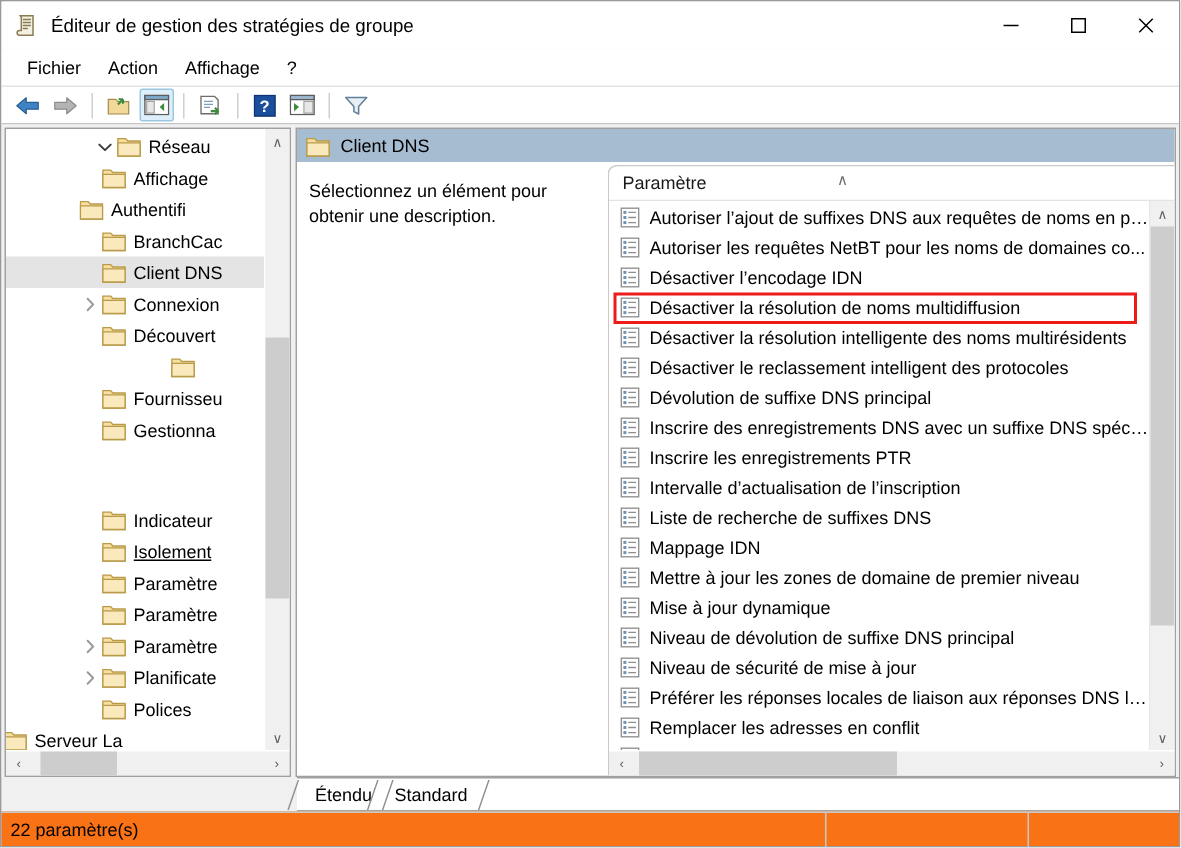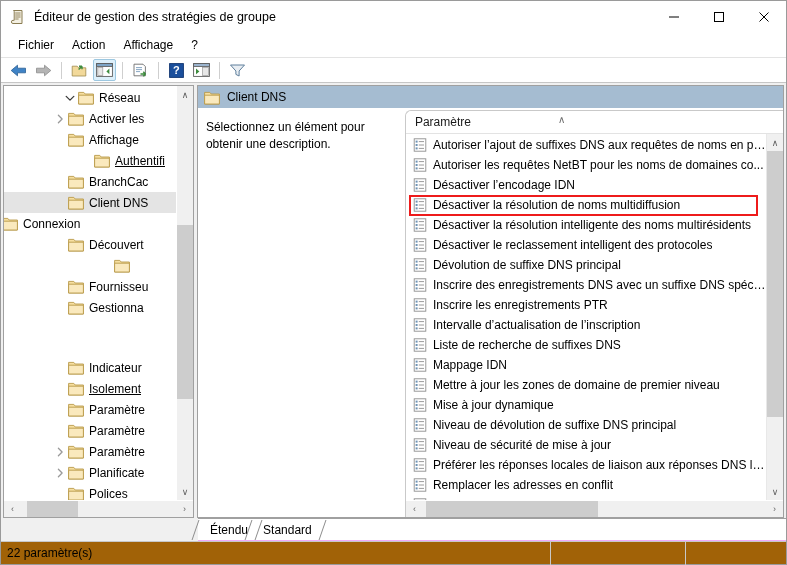--- a/index.html
+++ b/index.html
@@ -337,33 +337,33 @@
     width: 12px;
     border-right: 1px solid #8d8d8d;
     transform: skewX(-19deg);
   }
   .tab.selected { font-weight: normal; }
 
   .tabs-row {
     flex: 0 0 auto;
     display: flex;
     height: 23px;
-    background: #f0abfc;
+    background: #a3a3a3;
   }
   .tabs-left-spacer {
     width: 197px;
     flex: 0 0 auto;
     background: #f0f0f0;
   }
 
   
   .statusbar {
     height: 23px;
     flex: 0 0 auto;
-    background: #a16207;
+    background: #f97316;
     border-top: 1px solid #c8c8c8;
     display: flex;
     align-items: center;
     font-size: 12px;
   }
   .status-cell-main {
     flex: 1 1 auto;
     padding-left: 6px;
     white-space: nowrap;
   }
@@ -482,40 +482,28 @@
                   <path d="M1.2 3.4L5 7.1l3.8-3.7" fill="none" stroke="#3a3a3a" stroke-width="1.3" stroke-linecap="round" stroke-linejoin="round"></path>
                 </svg>
               </span>
               <span class="folder"><svg width="16" height="15" viewBox="0 0 16 15">
                   <path d="M0.6 2.4h5.2l1.4 1.6h8.2v10H0.6z" fill="#f7dfa0" stroke="#b99a49" stroke-width="0.9"></path>
                   <path d="M0.6 5.2h14.8v8.8H0.6z" fill="#fae9bd" stroke="#b99a49" stroke-width="0.9"></path>
                 </svg></span>
               <span class="tree-label">Réseau</span>
             </div>
             <div class="tree-row" style="padding-left: 66px;">
-              <span class="tw" style="margin-left: -18px;">
-                <svg width="10" height="10" viewBox="0 0 10 10">
-                  <path d="M3.4 1.2L7.1 5l-3.7 3.8" fill="none" stroke="#9a9a9a" stroke-width="1.3" stroke-linecap="round" stroke-linejoin="round"></path>
-                </svg>
-              </span>
-              <span class="folder"><svg width="16" height="15" viewBox="0 0 16 15">
-                  <path d="M0.6 2.4h5.2l1.4 1.6h8.2v10H0.6z" fill="#f7dfa0" stroke="#b99a49" stroke-width="0.9"></path>
-                  <path d="M0.6 5.2h14.8v8.8H0.6z" fill="#fae9bd" stroke="#b99a49" stroke-width="0.9"></path>
-                </svg></span>
-              <span class="tree-label">Activer les</span>
-            </div>
-            <div class="tree-row" style="padding-left: 66px;">
               <span class="tw" style="margin-left: -18px;"></span>
               <span class="folder"><svg width="16" height="15" viewBox="0 0 16 15">
                   <path d="M0.6 2.4h5.2l1.4 1.6h8.2v10H0.6z" fill="#f7dfa0" stroke="#b99a49" stroke-width="0.9"></path>
                   <path d="M0.6 5.2h14.8v8.8H0.6z" fill="#fae9bd" stroke="#b99a49" stroke-width="0.9"></path>
                 </svg></span>
               <span class="tree-label">Affichage</span>
             </div>
-            <div class="tree-row" style="padding-left: 92px; text-decoration: underline;">
+            <div class="tree-row" style="padding-left: 51px;">
               <span class="tw" style="margin-left: -18px;"></span>
               <span class="folder"><svg width="16" height="15" viewBox="0 0 16 15">
                   <path d="M0.6 2.4h5.2l1.4 1.6h8.2v10H0.6z" fill="#f7dfa0" stroke="#b99a49" stroke-width="0.9"></path>
                   <path d="M0.6 5.2h14.8v8.8H0.6z" fill="#fae9bd" stroke="#b99a49" stroke-width="0.9"></path>
                 </svg></span>
               <span class="tree-label">Authentifi</span>
             </div>
             <div class="tree-row" style="padding-left: 66px;">
               <span class="tw" style="margin-left: -18px;"></span>
               <span class="folder"><svg width="16" height="15" viewBox="0 0 16 15">
@@ -525,21 +513,21 @@
               <span class="tree-label">BranchCac</span>
             </div>
             <div class="tree-row selected" style="padding-left: 66px;">
               <span class="tw" style="margin-left: -18px;"></span>
               <span class="folder"><svg width="16" height="15" viewBox="0 0 16 15">
                   <path d="M0.6 2.4h5.2l1.4 1.6h8.2v10H0.6z" fill="#f7dfa0" stroke="#b99a49" stroke-width="0.9"></path>
                   <path d="M0.6 5.2h14.8v8.8H0.6z" fill="#fae9bd" stroke="#b99a49" stroke-width="0.9"></path>
                 </svg></span>
               <span class="tree-label">Client DNS</span>
             </div>
-            <div class="tree-row" style="">
+            <div class="tree-row" style="padding-left: 66px;">
               <span class="tw" style="margin-left: -18px;">
                 <svg width="10" height="10" viewBox="0 0 10 10">
                   <path d="M3.4 1.2L7.1 5l-3.7 3.8" fill="none" stroke="#9a9a9a" stroke-width="1.3" stroke-linecap="round" stroke-linejoin="round"></path>
                 </svg>
               </span>
               <span class="folder"><svg width="16" height="15" viewBox="0 0 16 15">
                   <path d="M0.6 2.4h5.2l1.4 1.6h8.2v10H0.6z" fill="#f7dfa0" stroke="#b99a49" stroke-width="0.9"></path>
                   <path d="M0.6 5.2h14.8v8.8H0.6z" fill="#fae9bd" stroke="#b99a49" stroke-width="0.9"></path>
                 </svg></span>
               <span class="tree-label">Connexion</span>

